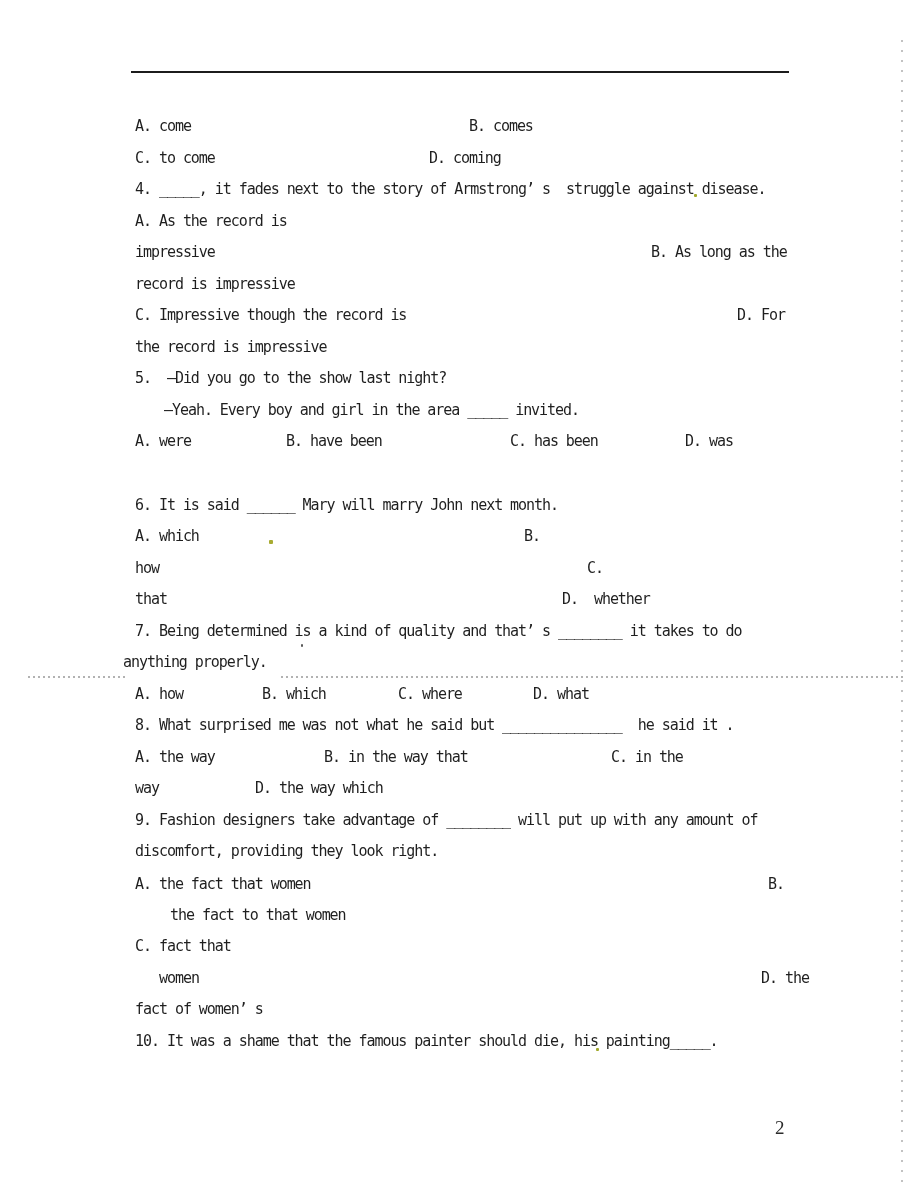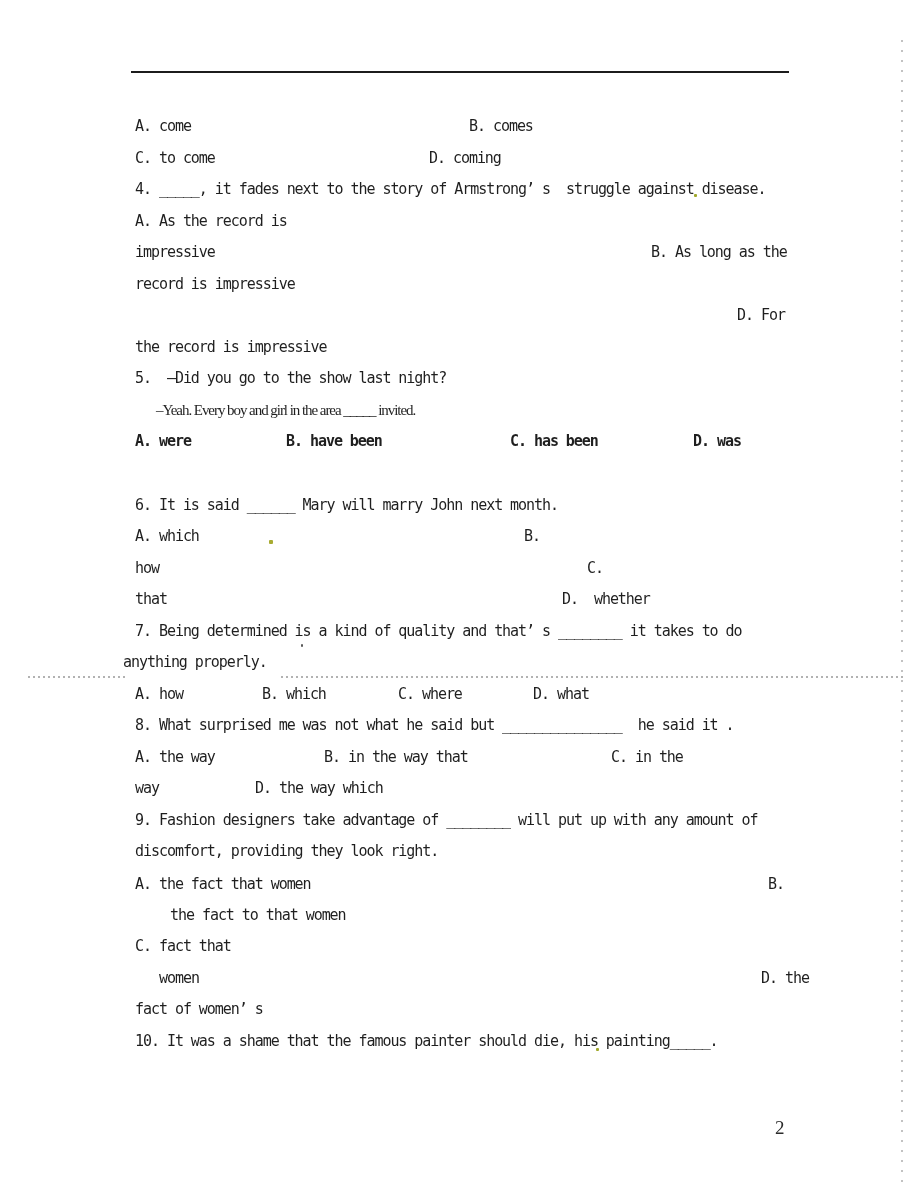--- a/index.html
+++ b/index.html
@@ -70,36 +70,37 @@
       <span class="text-seg" style="left: 135px;">A. As the record is</span>
     </div>
     <div class="text-line" style="top: 242px;">
       <span class="text-seg" style="left: 135px;">impressive</span>
       <span class="text-seg" style="left: 651px;">B. As long as the</span>
     </div>
     <div class="text-line" style="top: 274px;">
       <span class="text-seg" style="left: 135px;">record is impressive</span>
     </div>
     <div class="text-line" style="top: 305px;">
+      <span class="text-seg" style="left: 135px;">C. Impressive though the record is</span>
       <span class="text-seg" style="left: 737px;">D. For</span>
     </div>
     <div class="text-line" style="top: 337px;">
       <span class="text-seg" style="left: 135px;">the record is impressive</span>
     </div>
     <div class="text-line" style="top: 368px;">
       <span class="text-seg" style="left: 135px;">5.  –Did you go to the show last night?</span>
     </div>
     <div class="text-line" style="top: 400px;">
-      <span class="text-seg" style="left: 156px; font-family: Liberation Serif, serif;">–Yeah. Every boy and girl in the area _____ invited.</span>
+      <span class="text-seg" style="left: 164px;">–Yeah. Every boy and girl in the area _____ invited.</span>
     </div>
-    <div class="text-line" style="top: 431px; font-weight: bold;">
+    <div class="text-line" style="top: 431px;">
       <span class="text-seg" style="left: 135px;">A. were</span>
       <span class="text-seg" style="left: 286px;">B. have been</span>
       <span class="text-seg" style="left: 510px;">C. has been</span>
-      <span class="text-seg" style="left: 685px; margin-left: 8px;">D. was</span>
+      <span class="text-seg" style="left: 685px;">D. was</span>
     </div>
     <div class="text-line" style="top: 495px;">
       <span class="text-seg" style="left: 135px;">6. It is said ______ Mary will marry John next month.</span>
     </div>
     <div class="text-line" style="top: 526px;">
       <span class="text-seg" style="left: 135px;">A. which</span>
       <span class="text-seg" style="left: 524px;">B.</span>
     </div>
     <div class="text-line" style="top: 558px;">
       <span class="text-seg" style="left: 135px;">how</span>

